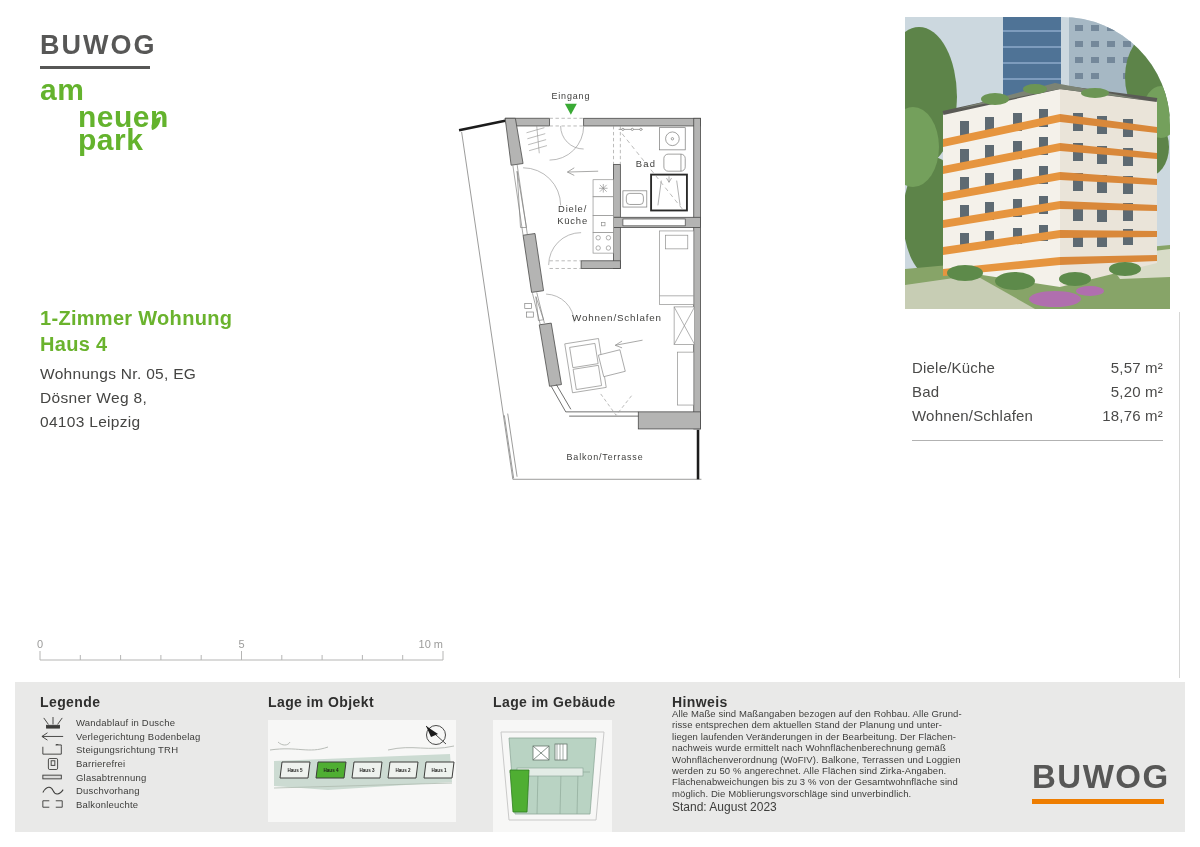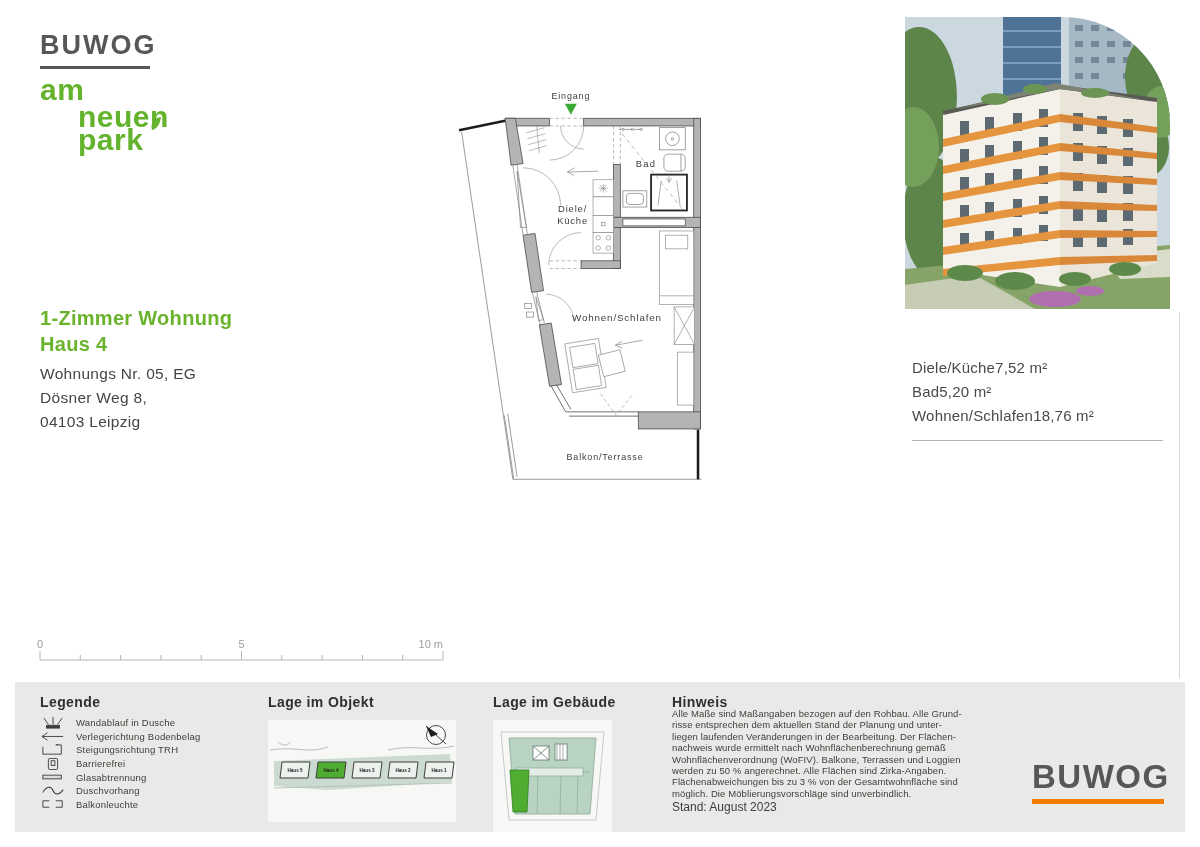--- a/index.html
+++ b/index.html
@@ -13,21 +13,21 @@
   .anp-am{left:40px;top:76px;}
   .anp-neuen{left:43px;top:103px;margin-left:35px;}
   .anp-park{left:78px;top:126px;}
 
   
   .apt-title{left:40px;top:305px;font-size:20px;font-weight:bold;color:#6ab32d;line-height:26px;letter-spacing:.3px;}
   .apt-details{left:40px;top:362px;font-size:15.5px;color:#454543;line-height:24px;letter-spacing:.3px;}
 
   
   .area-table{left:912px;top:356px;width:251px;font-size:15px;color:#4a4a49;letter-spacing:.2px;}
-  .area-table .row{display:flex;justify-content:flex-start;line-height:24px;}
+  .area-table .row{display:flex;justify-content:space-between;line-height:24px;}
   .area-table .divider{height:1px;background:#b2b2b2;margin:12px 0 10px 0;}
   .area-table .total{font-weight:bold;color:#1d1d1b;font-size:15.5px;}
   .vdivider{left:1179px;top:312px;width:1px;height:366px;background:#d6d6d5;}
 
   
   .photo{left:905px;top:17px;width:265px;height:292px;border-top-right-radius:108px;overflow:hidden;}
 
   
   .band{left:15px;top:682px;width:1170px;height:150px;background:#e9e9e8;}
   .sec-title{font-size:14px;font-weight:bold;color:#2f2f2e;letter-spacing:.4px;}
@@ -351,21 +351,21 @@
           <ellipse cx="110" cy="264" rx="20" ry="9"></ellipse>
           <ellipse cx="170" cy="262" rx="16" ry="7"></ellipse>
           <ellipse cx="220" cy="252" rx="16" ry="7"></ellipse>
       </g>
     </svg>
   </div>
 
   <div class="abs area-table">
     <div class="row">
       <span>Diele/Küche</span>
-      <span>7,52 m²</span>
+      <span>5,57 m²</span>
     </div>
     <div class="row">
       <span>Bad</span>
       <span>5,20 m²</span>
     </div>
     <div class="row">
       <span>Wohnen/Schlafen</span>
       <span>18,76 m²</span>
     </div>
     <div class="divider"></div>

